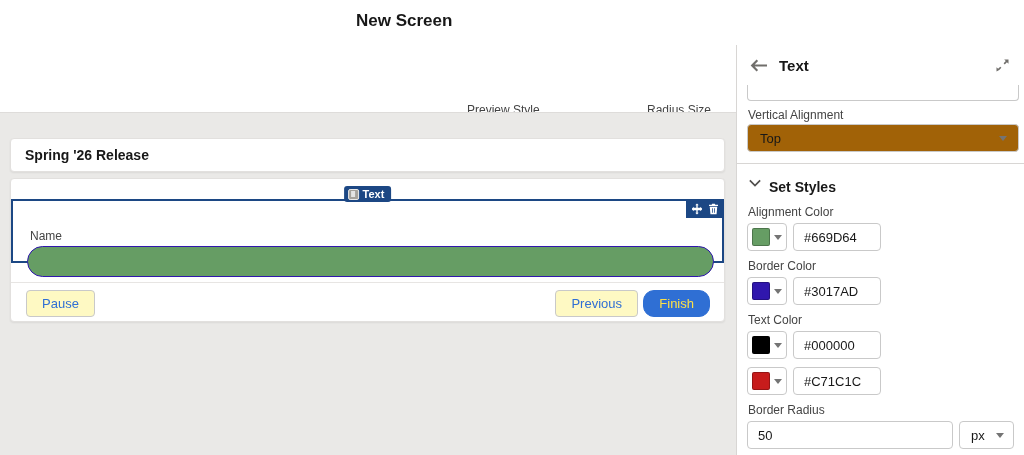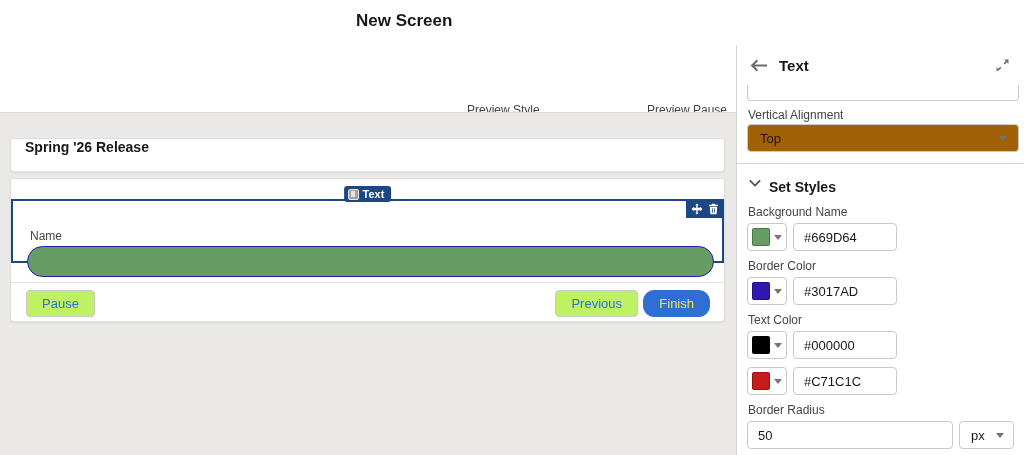--- a/index.html
+++ b/index.html
@@ -20,36 +20,36 @@
   .ps-box { position:absolute; left:466px; top:73px; width:173px; height:28px; border:1px solid #c9c9c9; border-radius:4px; background:#fff; display:flex; align-items:center; padding:0 3px; }
   .pill { display:inline-flex; align-items:center; gap:6px; border:1px solid #8f8f8f; border-radius:4px; padding:2px 7px; font-size:13px; color:#2f6fd4; background:#fff; }
   .pill-x { color:#514f4d; font-size:14px; line-height:1; cursor:default; }
   .pz-label { position:absolute; left:647px; top:58px; }
   .pz-box { position:absolute; left:646px; top:73px; width:81px; height:28px; border:1px solid #c9c9c9; border-radius:4px; background:#fff; display:flex; align-items:center; justify-content:space-between; padding:0 10px 0 12px; font-size:13px; }
   .caret { width:0; height:0; border-left:4px solid transparent; border-right:4px solid transparent; border-top:5px solid #747474; }
 
   
   .stage { position:absolute; left:0; top:112px; width:736px; height:343px; background:#eae9e7; border-top:1px solid #dedcda; }
   .card { position:absolute; left:10px; width:715px; background:#fff; border:1px solid #e2e0de; border-radius:4px; box-shadow:0 1px 2px rgba(0,0,0,.07); }
-  .card-title { top:25px; height:34px; display:flex; align-items:flex-start; padding:0 14px; }
+  .card-title { top:25px; height:34px; display:flex; align-items:center; padding:0 14px; }
   .screen-title { font-size:14px; font-weight:700; color:#181818; }
   .card-body { top:65px; height:144px; }
 
   .selection { position:absolute; left:0; top:20px; width:713px; height:64px; border:2px solid #1c4784; }
   .comp-badge { position:absolute; left:50%; top:7px; transform:translateX(-50%); height:16px; background:#1c4784; border-radius:3px; display:flex; align-items:center; gap:4px; padding:0 7px 0 4px; z-index:3; }
   .comp-badge-label { color:#fff; font-size:11px; font-weight:700; }
   .badge-ico { width:11px; height:11px; background:#a5a29c; border:1px solid #e9e9e9; border-radius:2px; position:relative; }
   .badge-ico::after { content:""; position:absolute; left:2px; top:1px; width:4px; height:6px; background:#e4e4e4; }
   .sel-actions { position:absolute; right:0; top:20px; height:19px; background:#1c4784; display:flex; align-items:center; gap:5px; padding:0 5px; z-index:3; }
   .sel-actions svg { display:block; }
   .field-label { position:absolute; left:17px; top:28px; font-size:12px; color:#444; }
   .green-input { position:absolute; left:14px; top:45px; width:687px; height:31px; border:1.5px solid #3017ad; border-radius:50px; background:#669d64; }
   .body-divider { position:absolute; left:0; top:103px; width:713px; height:1px; background:#e7e5e3; }
   .footer-row { position:absolute; left:0; top:104px; width:713px; height:40px; }
-  .btn { display:inline-flex; align-items:center; justify-content:center; height:27px; padding:0 15px; border:1px solid #c9c9c9; border-radius:4px; background:#bef264; color:#2f6fd4; font-size:13px; cursor:default; }
+  .btn { display:inline-flex; align-items:center; justify-content:center; height:27px; padding:0 15px; border:1px solid #c9c9c9; border-radius:4px; background:#fef9c3; color:#2f6fd4; font-size:13px; cursor:default; }
   .btn-brand { background:#2f6fd4; border-color:#2f6fd4; color:#fde047;border-radius:11px; }
   .btn-pause { position:absolute; left:15px; top:7px; }
   .btn-previous { position:absolute; right:86px; top:7px;text-align:center; }
   .btn-finish { position:absolute; right:14px; top:7px; }
 
   
   .panel { position:absolute; left:736px; top:45px; width:288px; height:410px; background:#fff; border-left:1px solid #d8d6d4; }
   .panel-header { position:absolute; left:0; top:0; width:100%; height:40px; }
   .back-btn { position:absolute; left:13px; top:13px; width:17px; height:15px; }
   .panel-title { position:absolute; left:42px; top:12px; font-size:15px; font-weight:600; color:#181818; }
@@ -60,42 +60,42 @@
   .panel-divider { position:absolute; left:0; top:118px; width:100%; height:1px; background:#d8d6d4; }
   .styles-section { position:absolute; left:0; top:128px; width:100%; padding:0 10px; }
   .section-head { display:flex; align-items:flex-start; gap:8px; padding:6px 2px 2px 2px; }
   .section-title { font-size:14px; font-weight:600; color:#181818; }
   .fieldblock { margin-top:8px; }
   .fieldblock .flabel { display:block; font-size:12px; color:#444; margin:0 0 4px 1px; }
   .ctrl-row { display:flex; gap:6px; }
   .swatch-btn { width:40px; height:28px; border:1px solid #c9c9c9; border-radius:4px; background:#fff; display:flex; align-items:center; justify-content:center; gap:4px; }
   .swatch { width:18px; height:18px; border-radius:2px; border:1px solid rgba(0,0,0,.25); }
   .hex-input, .num-input { height:28px; border:1px solid #c9c9c9; border-radius:4px; font-size:13px; color:#181818; padding:0 10px; font-family:"Liberation Sans","DejaVu Sans",sans-serif; background:#fff; }
-  .hex-input { width:104px; }
+  .hex-input { width:88px; }
   .num-input { flex:1 1 auto; min-width:0; }
   .unit-dd { width:55px; height:28px; border:1px solid #c9c9c9; border-radius:4px; display:flex; align-items:center; justify-content:space-between; padding:0 9px 0 11px; font-size:13px; background:#fff; }
 </style>
 </head>
 <body>
 
 <div class="app">
 
   <div class="top-header">
     <div class="top-title">New Screen</div>
   </div>
 
   <div class="toolbar">
     <span class="small-label ps-label">Preview Style</span>
     <div class="ps-box">
       <span class="pill">
         <span>Lightning Lite</span>
         <span class="pill-x">×</span>
       </span>
     </div>
-    <span class="small-label pz-label">Preview Pause</span>
+    <span class="small-label pz-label">Radius Size</span>
     <div class="pz-box">
       <span>Large</span>
       <span class="caret"></span>
     </div>
   </div>
 
   <div class="stage">
 
     <div class="card card-title">
       <span class="screen-title">Spring '26 Release</span>
@@ -155,21 +155,21 @@
 
     <div class="styles-section">
       <div class="section-head">
         <svg width="12" height="8" viewBox="0 0 14 9" fill="none" stroke="#514f4d" stroke-width="2">
             <path d="M1 1.5l6 6 6-6"></path>
           </svg>
         <span class="section-title">Set Styles</span>
       </div>
 
       <div class="fieldblock">
-        <span class="flabel">Background Name</span>
+        <span class="flabel">Alignment Color</span>
         <div class="ctrl-row">
           <span class="swatch-btn">
             <span class="swatch" style="background-color: rgb(102, 157, 100);"></span>
             <span class="caret"></span>
           </span>
           <input class="hex-input" value="#669D64" style="">
         </div>
       </div>
 
       <div class="fieldblock">

